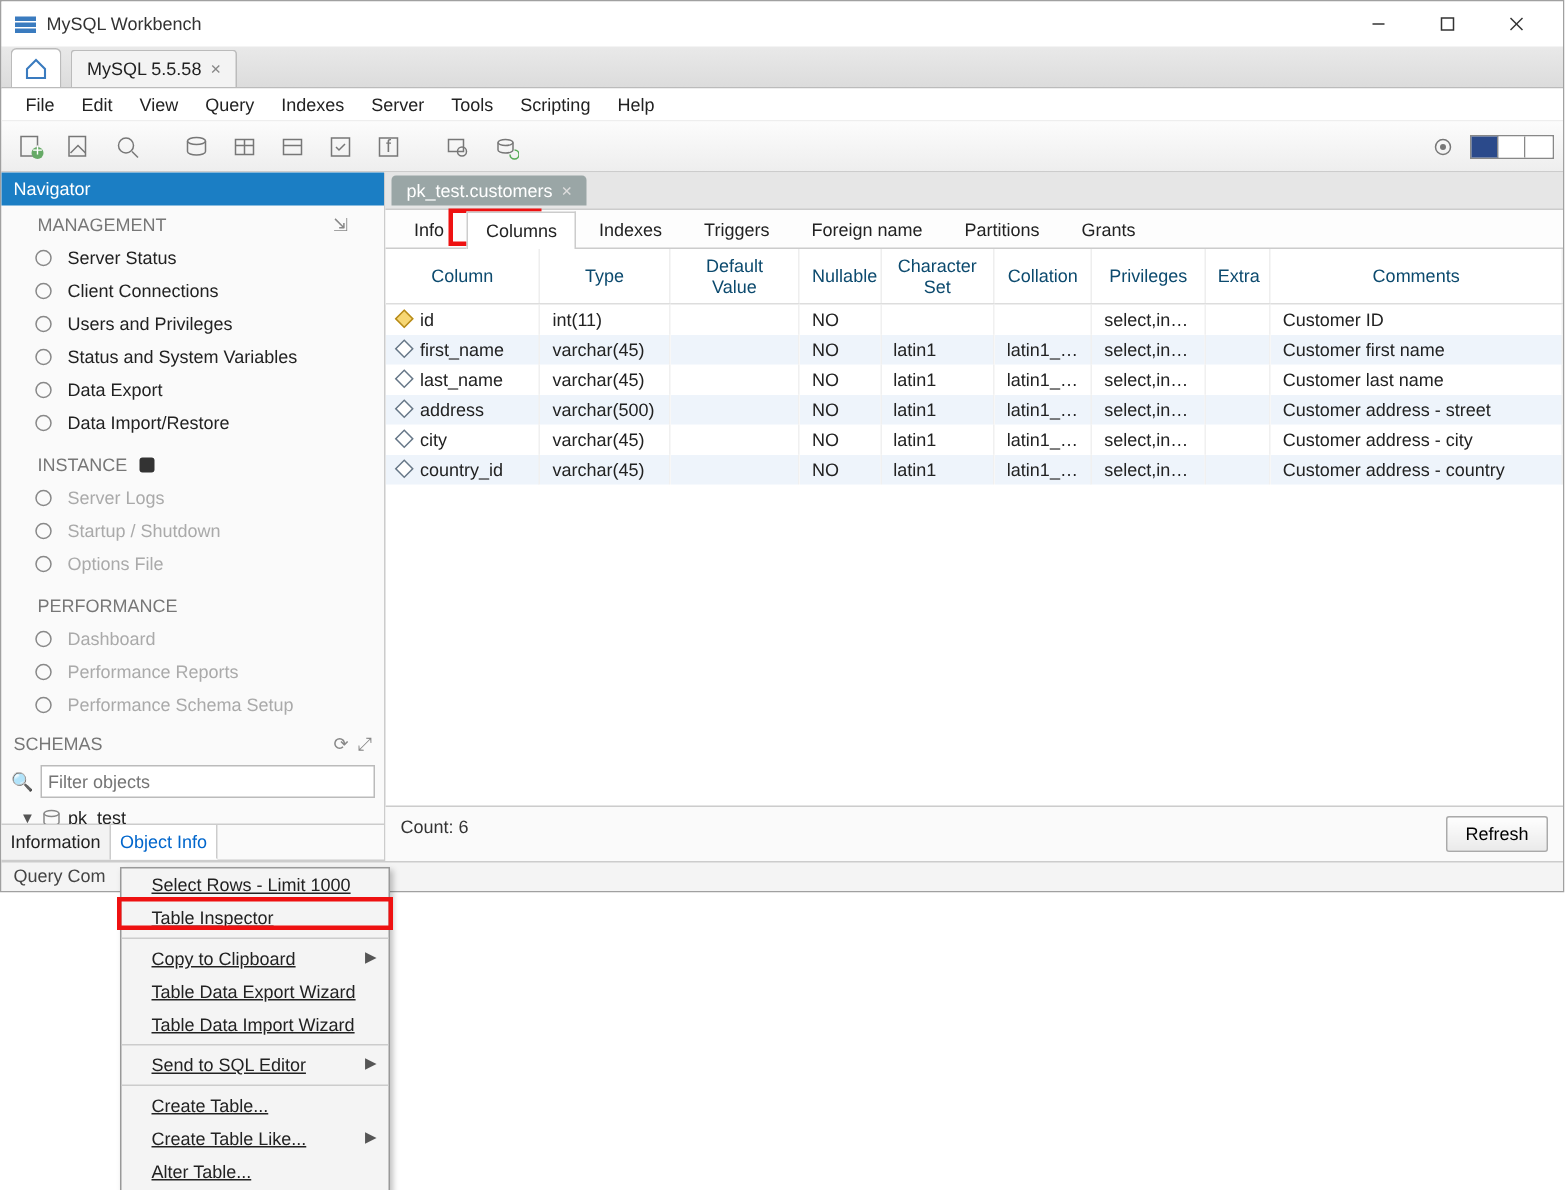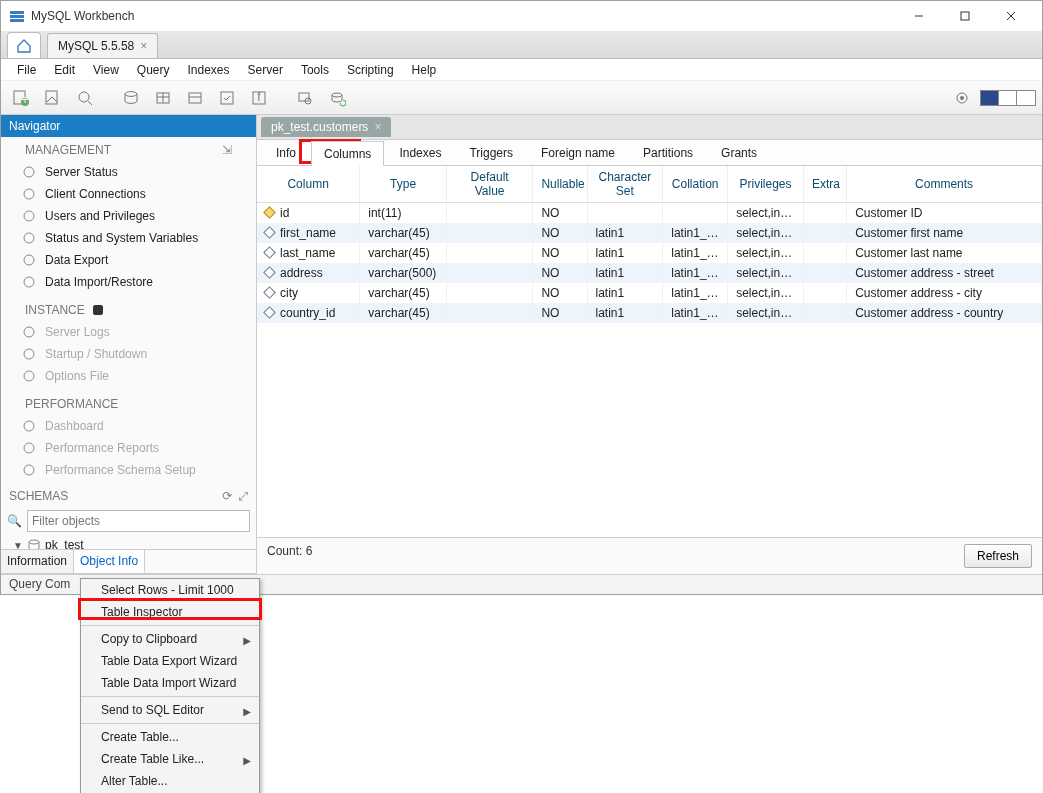--- a/index.html
+++ b/index.html
@@ -57,21 +57,21 @@
 .tree { flex:1; overflow:auto; padding:2px 0 2px 4px; position:relative;}
 .tree-row { display:flex; align-items:center; gap:4px; padding:1px 0 1px 8px; white-space:nowrap; position:relative;}
 .tree-row .arrow { width:10px; color:#555; font-size:10px; }
 .tree-row.lvl1{ padding-left:20px;}
 .tree-row.lvl2{ padding-left:36px;}
 .tree-row.lvl3{ padding-left:52px;}
 .red-arrow { position:absolute; left:6px; color:#e11; font-weight:bold; font-size:14px; pointer-events:none;}
 
 
 .context-menu { position:absolute; left:80px; top:578px; width:180px; background:#f4f4f4; border:1px solid #999; box-shadow:2px 2px 4px rgba(0,0,0,0.25); z-index:50;}
-.context-menu .row { padding:4px 20px 4px 20px; display:flex; align-items:flex-end; position:relative;}
+.context-menu .row { padding:4px 20px 4px 20px; display:flex; align-items:flex-start; position:relative;text-decoration:underline;}
 .context-menu .row .sub-arrow{ position:absolute; right:8px; font-size:10px; color:#555;}
 .context-menu hr{ border:none; border-top:1px solid #ccc; margin:2px 0;}
 .ctx-highlight { position:absolute; left:78px; top:598px; width:184px; height:22px; border:3px solid #e11; z-index:60; pointer-events:none;}
 
 
 .side-bottom { border-top:1px solid #ccc; }
 .side-bottom .tabs{ display:flex; border-bottom:1px solid #ccc;}
 .side-bottom .tabs div{ padding:4px 6px; border-right:1px solid #ccc; background:#f3f3f3;}
 .side-bottom .tabs div.sel{ background:#fff; border-bottom:1px solid #fff; color:#0066cc;}
 

